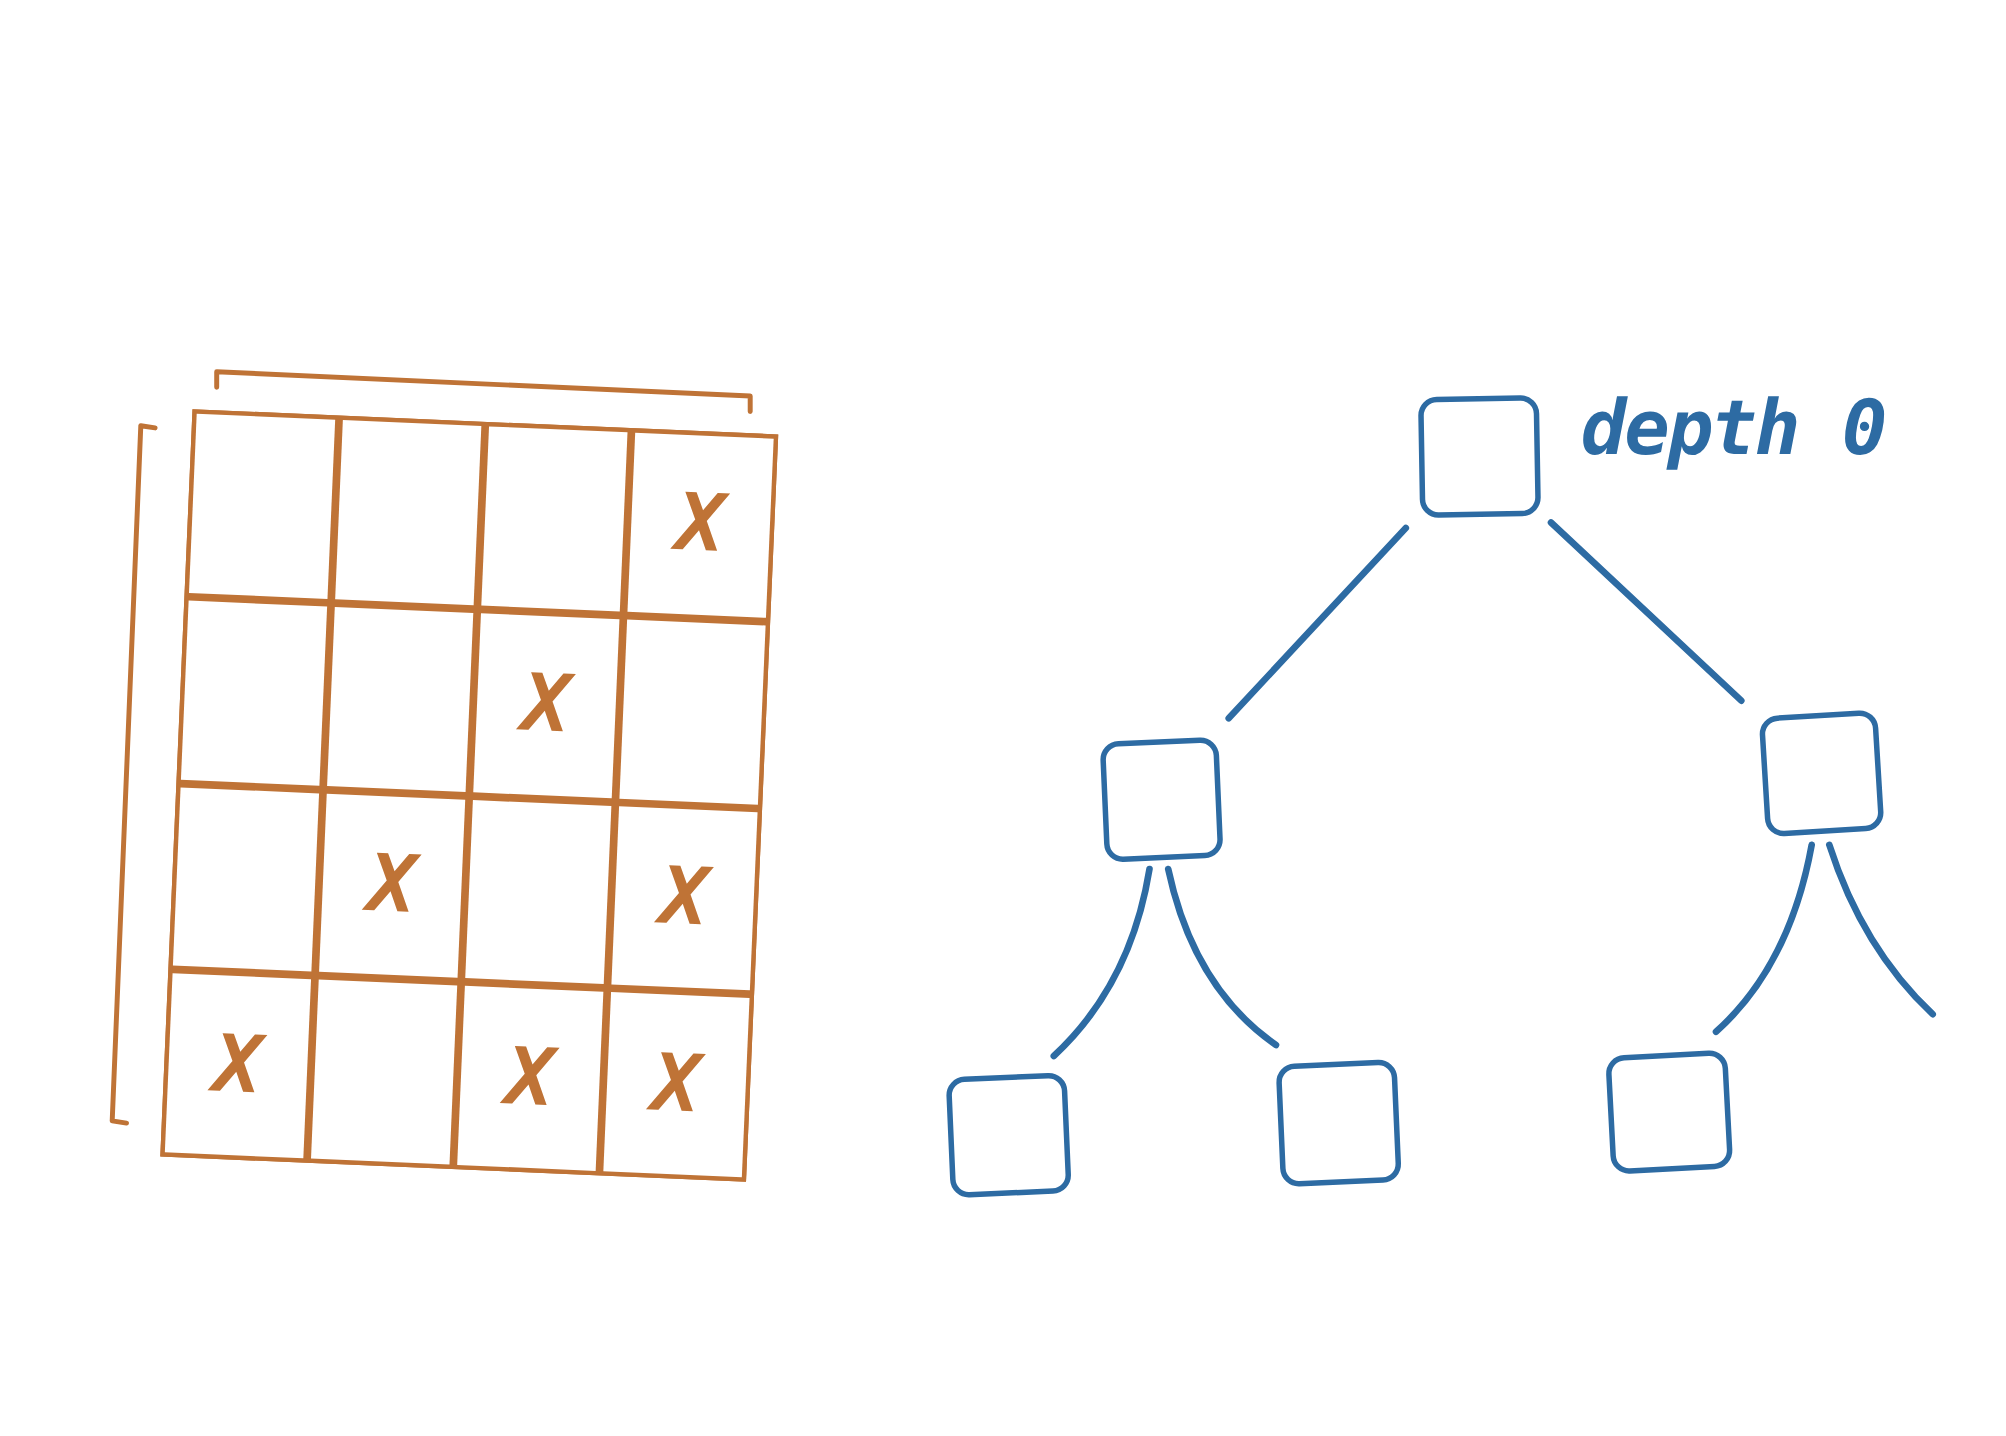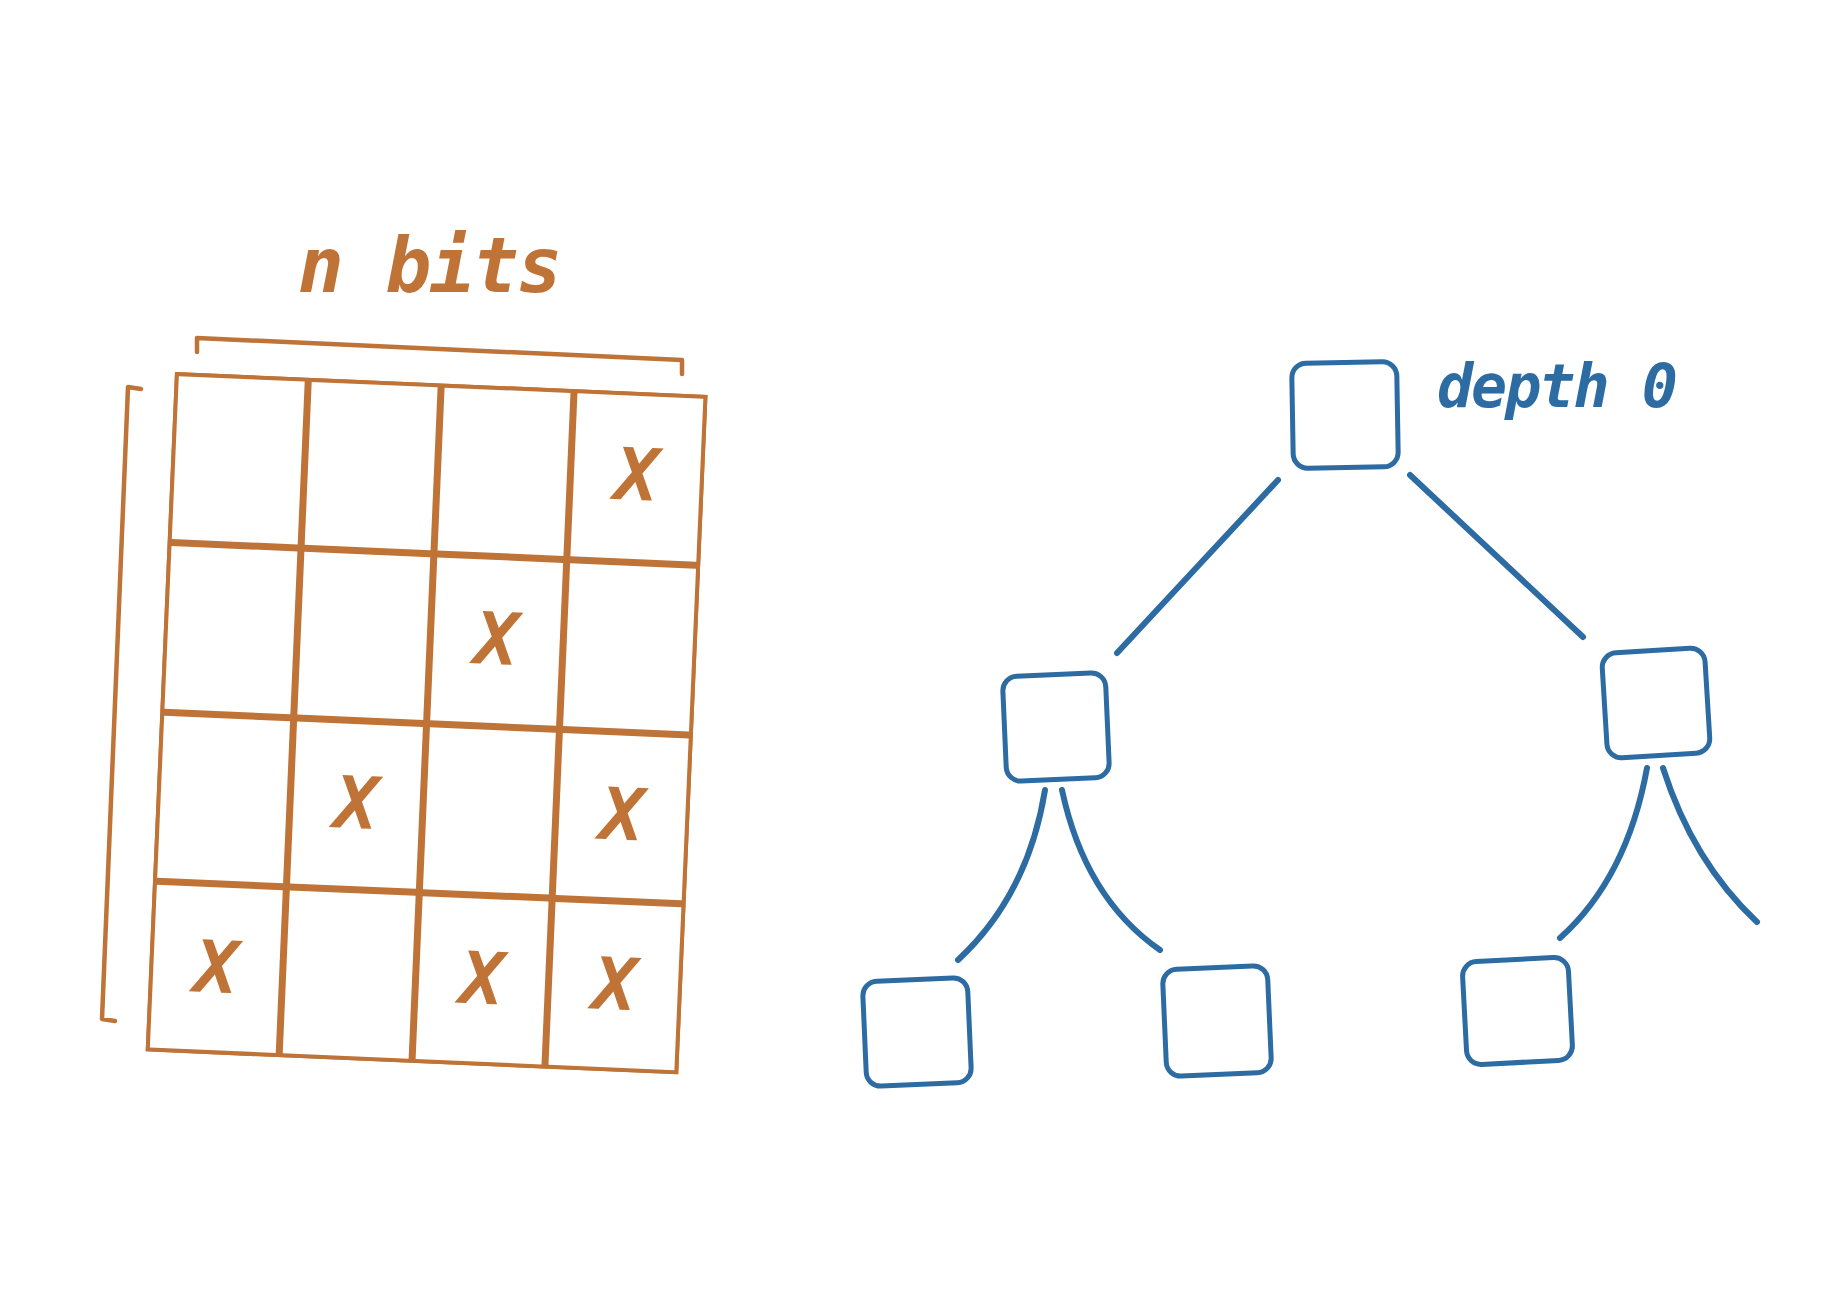--- a/index.html
+++ b/index.html
@@ -40,21 +40,21 @@
     font-weight:bold;
     font-style:oblique;
     letter-spacing:-2px;
     line-height:1;
     color:var(--orange);
     white-space:pre;
   }
   .depth-label{
     position:absolute;
     left:1437px;top:356px;
-    font-size:60px;
+    font-size:69px;
     font-weight:bold;
     font-style:oblique;
     letter-spacing:-2px;
     line-height:1;
     color:var(--blue);
     white-space:pre;
   }
   .bit-grid{
     position:absolute;
     left:175px;top:372px;
@@ -108,21 +108,20 @@
     <path class="bracket" d="M141,389 L128,387 L102,1019 L115,1021"></path>
 
     <path class="tree-edge" d="M1278,480 L1117,653"></path>
     <path class="tree-edge" d="M1410,475 L1583,637"></path>
     <path class="tree-edge" d="M1045,790 Q1028,895 958,960"></path>
     <path class="tree-edge" d="M1062,790 Q1085,898 1160,950"></path>
     <path class="tree-edge" d="M1647,768 Q1627,878 1560,938"></path>
     <path class="tree-edge" d="M1663,768 Q1693,862 1757,922"></path>
   </svg>
 
-  <div class="nbits-label">n bits</div>
 
   <div class="bit-grid">
       <div class="cell"></div>
       <div class="cell"></div>
       <div class="cell"></div>
       <div class="cell">
         <span class="xmark">X</span>
       </div>
       <div class="cell"></div>
       <div class="cell"></div>

